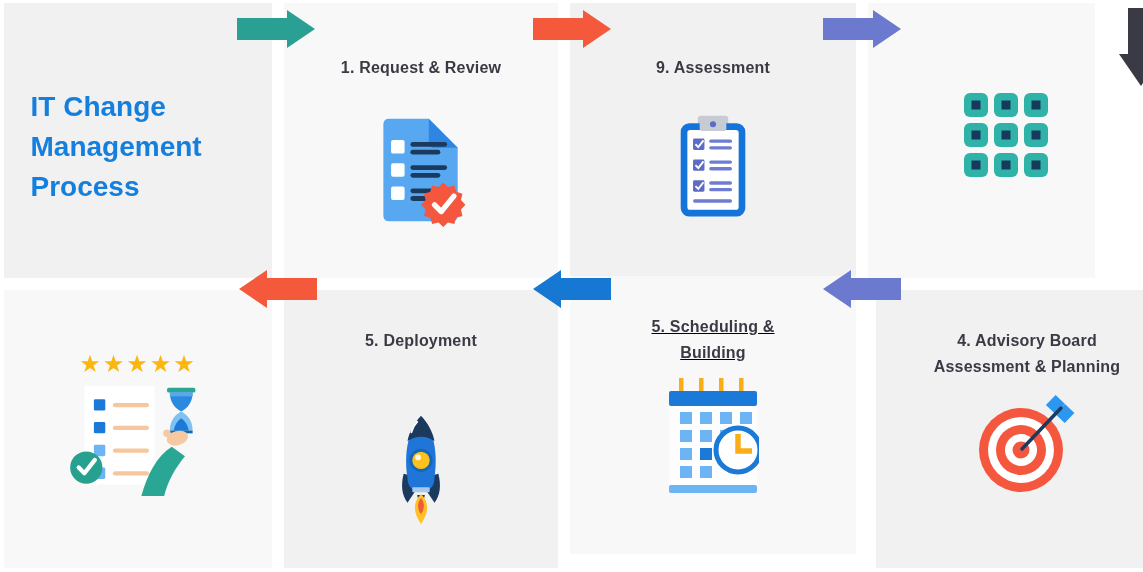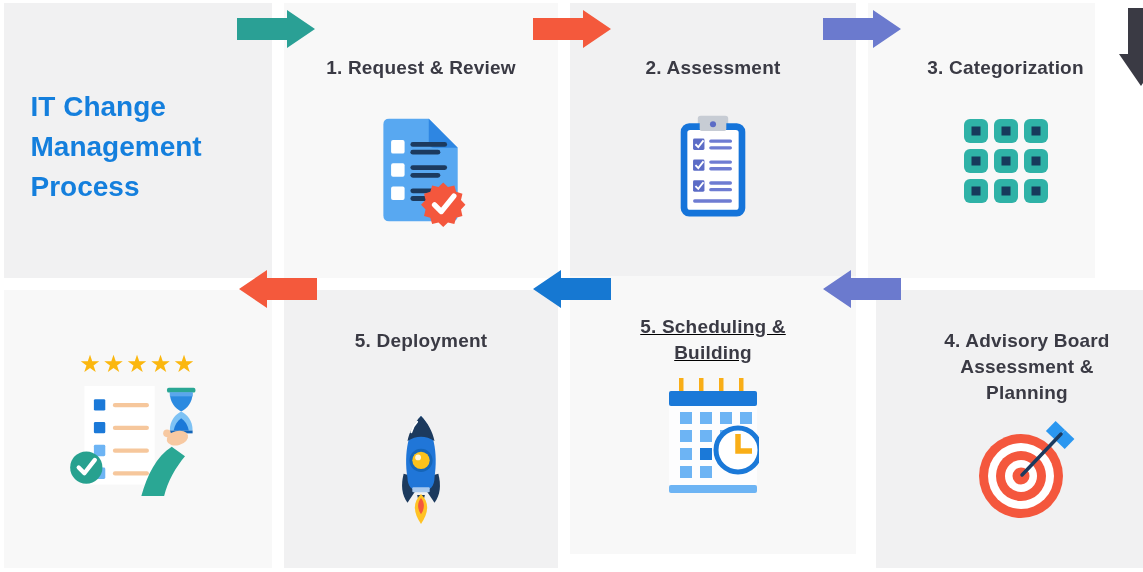--- a/index.html
+++ b/index.html
@@ -2,21 +2,21 @@
 <html><head>
 <meta charset="utf-8">
 <style>
   html,body{margin:0;padding:0;background:#fff;}
   .canvas{position:relative;width:1143px;height:572px;background:#ffffff;overflow:hidden;
           font-family:"Liberation Sans",sans-serif;}
   .cell{position:absolute;background:#f1f1f2;display:flex;flex-direction:column;align-items:center;}
   .cell.light{background:#f8f8f8;}
   .r1{padding-top:52px;height:223px;}
   .r2{padding-top:38px;height:240px;}
-  .step-h{margin:0;font-size:19px;line-height:26px;font-weight:700;color:#3a3a44;text-align:center;letter-spacing:.2px;}
+  .step-h{margin:0;font-size:16px;line-height:26px;font-weight:700;color:#3a3a44;text-align:center;letter-spacing:.2px;}
   .title{font-size:28px;line-height:40px;font-weight:700;color:#147fdd;max-width:215px;margin-top:32px;}
   .iconwrap{display:flex;justify-content:center;}
   .stars{color:#fbb70f;font-size:24px;letter-spacing:2px;line-height:28px;margin-top:22px;}
   .arrow{position:absolute;}
   .arrow-white-bg{position:absolute;left:1095px;top:0;width:48px;height:284px;background:#ffffff;}
   .mw200{max-width:200px;} .mw180{max-width:180px;}
   .mt34{margin-top:34px;} .mt38{margin-top:38px;}
   .mt60{margin-top:60px;} .mt12{margin-top:12px;} .mt6{margin-top:6px;}
 </style>
 </head>
@@ -45,21 +45,21 @@
           <rect x="36" y="76" width="38" height="5" rx="2.5" fill="#1c3a5e"></rect>
           <rect x="36" y="84" width="26" height="5" rx="2.5" fill="#1c3a5e"></rect>
         </g>
         <polygon fill="#f4573d" points="93,93 88.4,97.9 89.9,104.5 83.4,106.4 81.5,112.9 74.9,111.4 70,116 65.1,111.4 58.5,112.9 56.6,106.4 50.1,104.5 51.7,97.9 47,93 51.7,88.1 50.1,81.5 56.6,79.6 58.5,73.1 65.1,74.7 70,70 74.9,74.7 81.5,73.1 83.4,79.6 89.9,81.5 88.4,88.1"></polygon>
         <path d="M61,93 L68,100 L81,84" fill="none" stroke="#ffffff" stroke-width="5.5" stroke-linecap="round" stroke-linejoin="round"></path>
       </svg>
     </div>
   </div>
 
   <div class="cell r1" style="left:570px;top:3px;width:286px;">
-    <h3 class="step-h">2. Assessment</h3>
+    <h3 class="step-h">9. Assessment</h3>
     <div class="iconwrap mt34">
       <svg width="76" height="106" viewBox="0 0 80 110">
         <rect x="24" y="0" width="32" height="14" rx="3" fill="#c7ccd4"></rect>
         <rect x="6" y="8" width="68" height="98" rx="9" fill="#1574da"></rect>
         <rect x="13" y="15" width="54" height="84" rx="3" fill="#ffffff"></rect>
         <rect x="26" y="3" width="28" height="13" rx="2" fill="#c7ccd4"></rect>
         <circle cx="40" cy="9" r="3.2" fill="#5c6cc6"></circle>
         <g>
           <rect x="19" y="24" width="12" height="12" rx="1.5" fill="#5c6cc6"></rect>
           <path d="M21.5,30 l3,3 l5.5,-7" fill="none" stroke="#ffffff" stroke-width="2"></path>
@@ -73,21 +73,20 @@
           <path d="M21.5,74 l3,3 l5.5,-7" fill="none" stroke="#ffffff" stroke-width="2"></path>
           <rect x="36" y="69" width="24" height="3.5" rx="1.7" fill="#6e7cd2"></rect>
           <rect x="36" y="76" width="24" height="3.5" rx="1.7" fill="#6e7cd2"></rect>
           <rect x="19" y="88" width="41" height="3.5" rx="1.7" fill="#6e7cd2"></rect>
         </g>
       </svg>
     </div>
   </div>
 
   <div class="cell light r1" style="left:868px;top:3px;width:275px;">
-    <h3 class="step-h">3. Categorization</h3>
     <div class="iconwrap mt38">
       <svg width="84" height="84" viewBox="0 0 84 84">
         <g fill="#2fb2a7">
           <rect x="0" y="0" width="24" height="24" rx="6"></rect>
             <rect x="30" y="0" width="24" height="24" rx="6"></rect>
             <rect x="60" y="0" width="24" height="24" rx="6"></rect>
           <rect x="0" y="30" width="24" height="24" rx="6"></rect>
             <rect x="30" y="30" width="24" height="24" rx="6"></rect>
             <rect x="60" y="30" width="24" height="24" rx="6"></rect>
           <rect x="0" y="60" width="24" height="24" rx="6"></rect>

